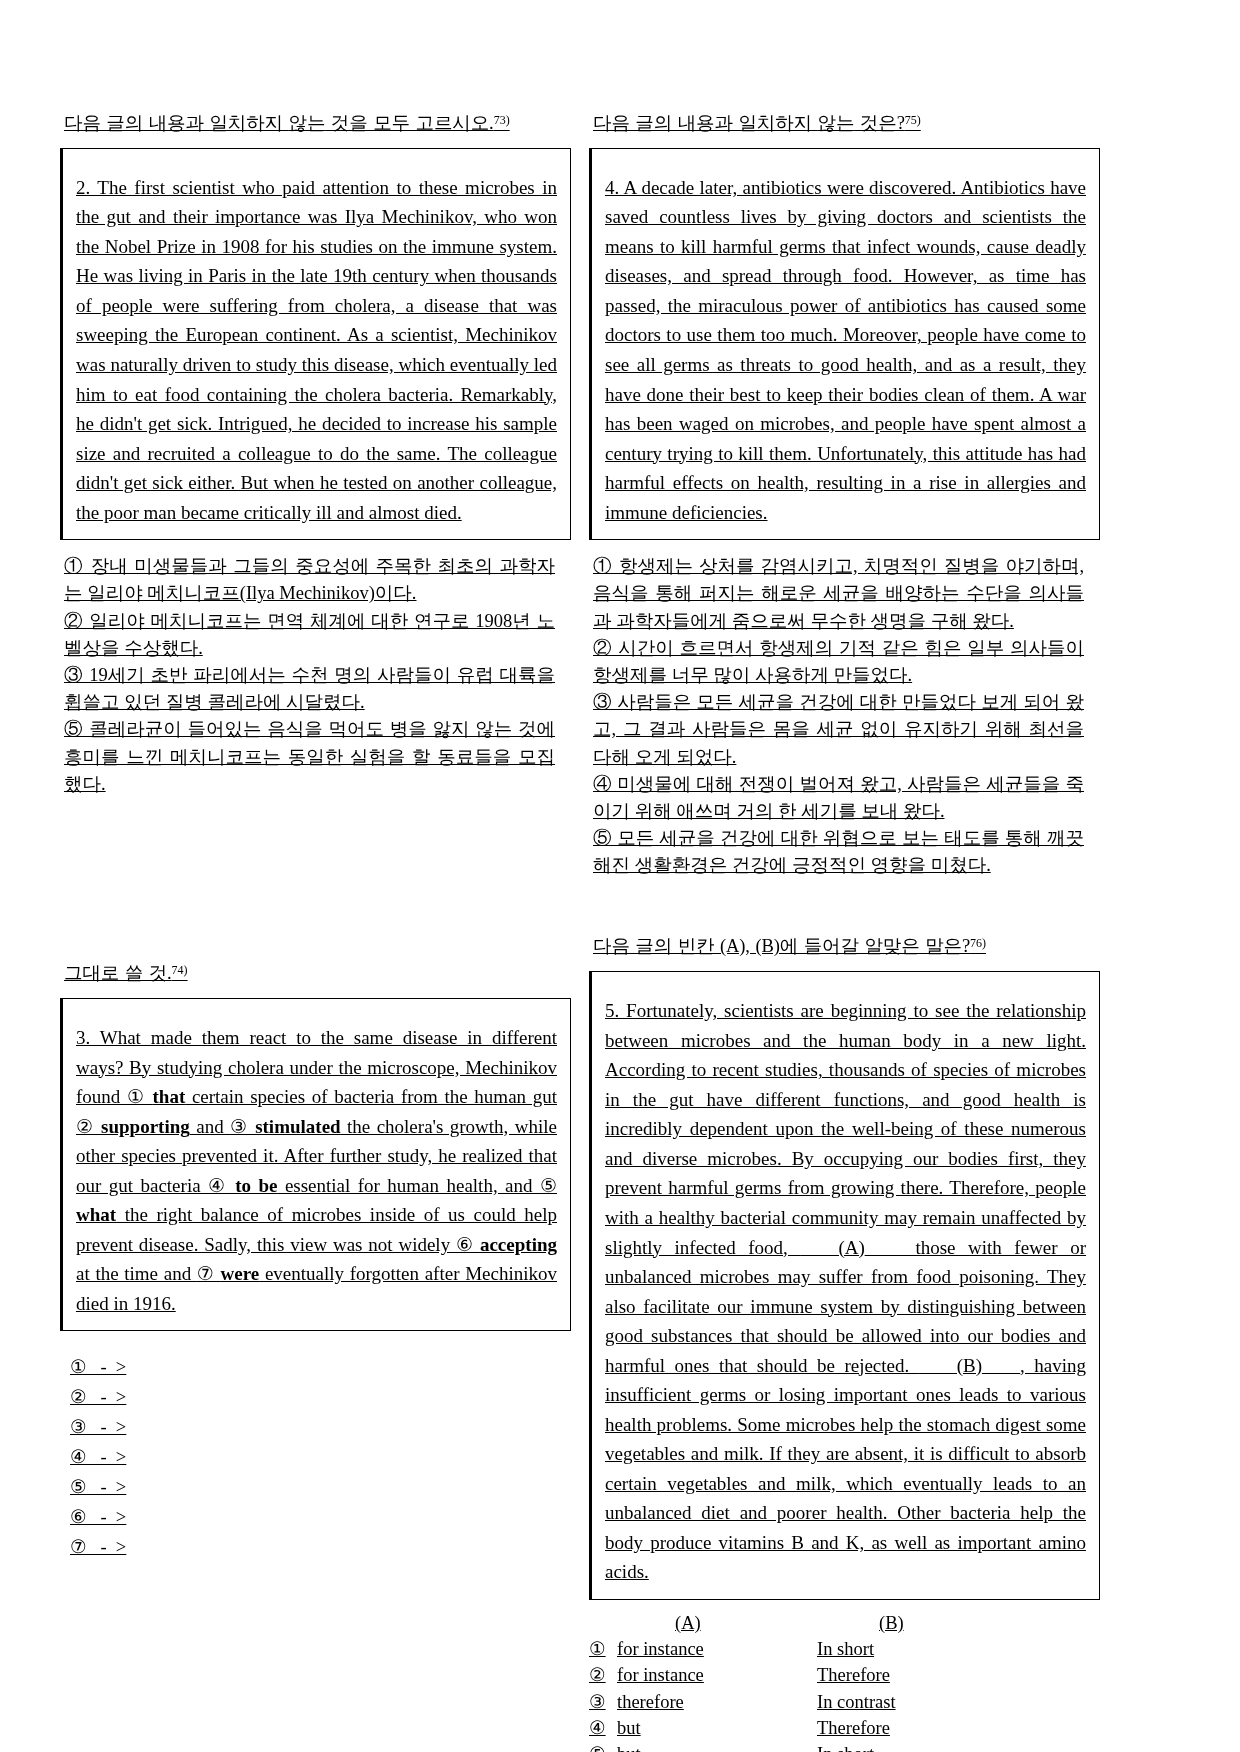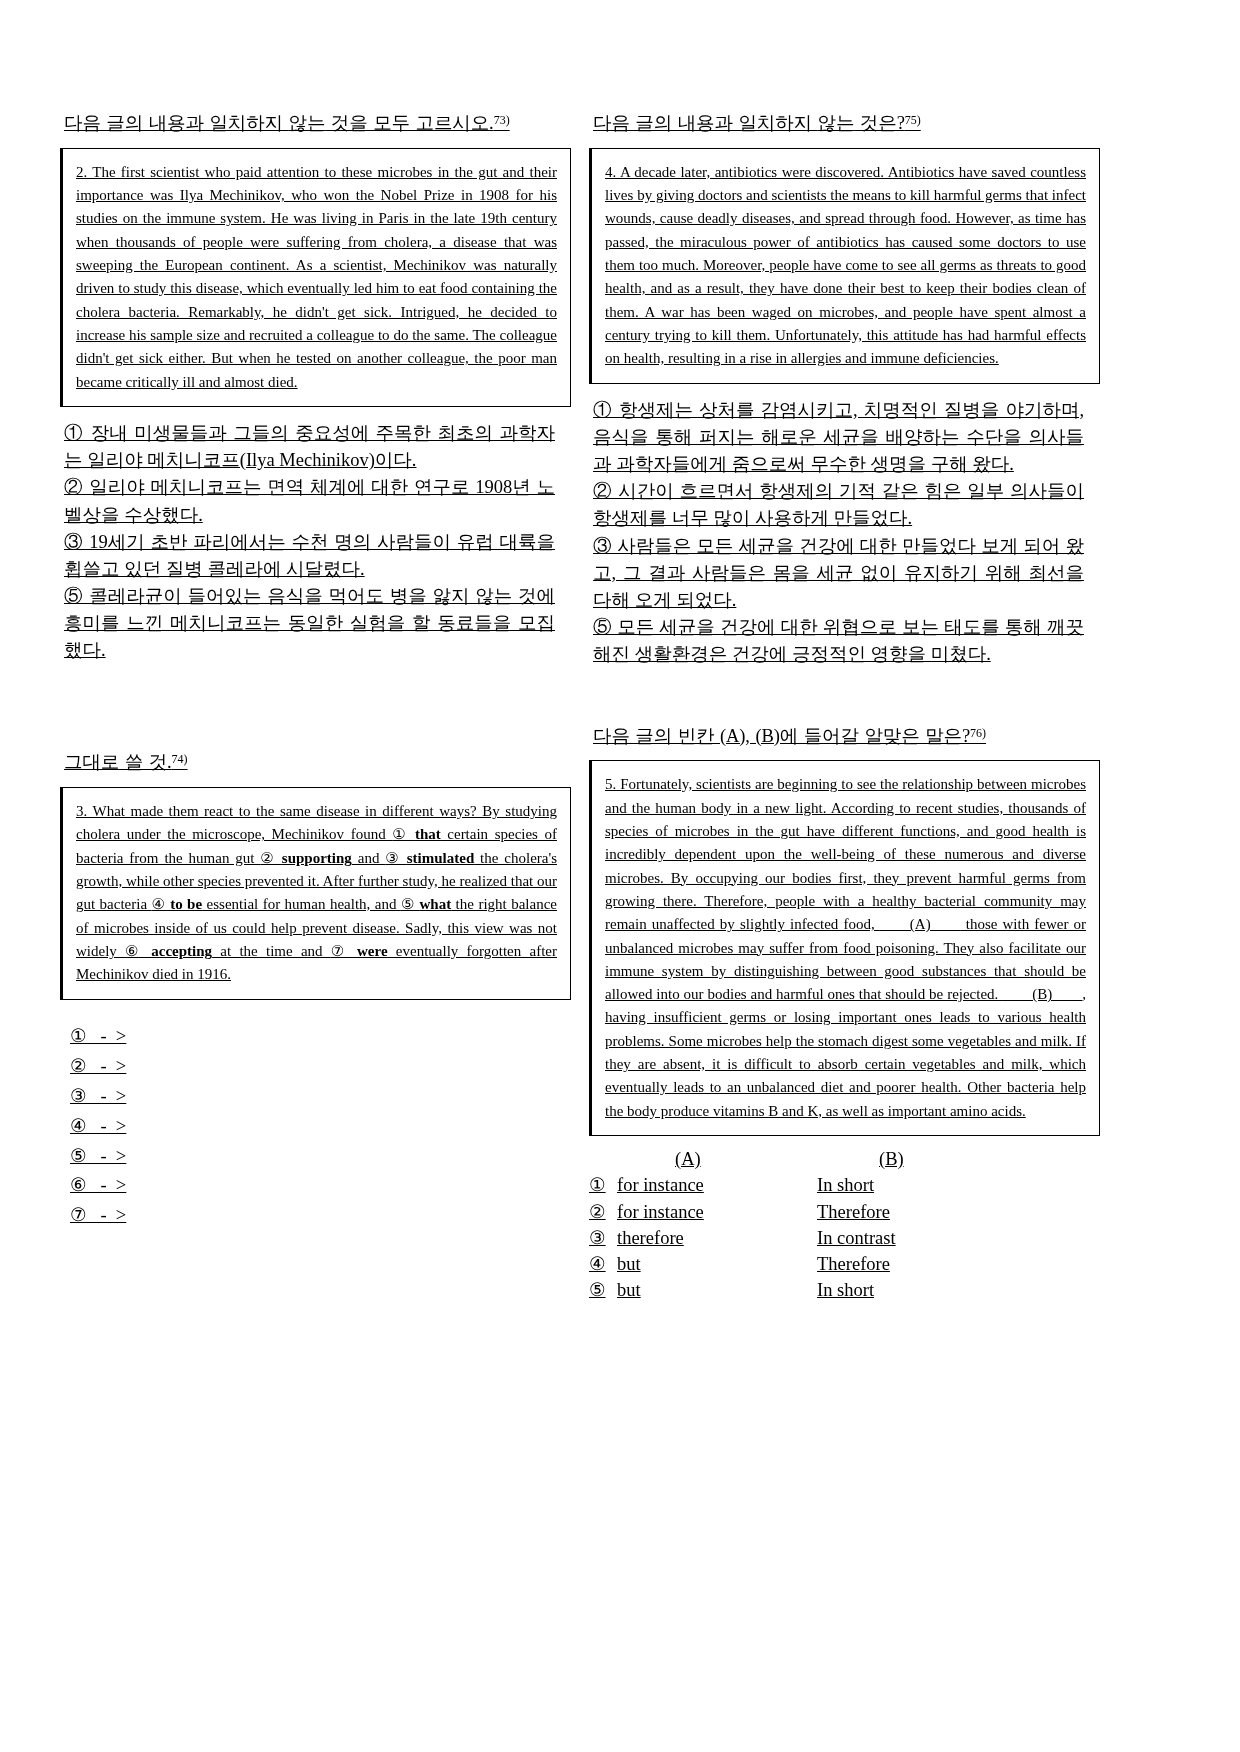--- a/index.html
+++ b/index.html
@@ -44,22 +44,22 @@
   .prompt sup {
     font-size: 12px;
     vertical-align: 5px;
     letter-spacing: 0;
   }
   
   .passage {
     border: 1px solid #000;
     border-left-width: 3px;
     box-sizing: border-box;
-    padding: 12px 13px 12px 13px;
-    font-size: 15px;
+    padding: 24px 13px 12px 13px;
+    font-size: 19px;
     line-height: 1.555;
     text-align: justify;
     text-justify: inter-word;
     hyphens: none;
   }
   .passage p { margin: 0; }
   .passage .u {
     text-decoration: underline;
     font-weight: bold;
   }
@@ -144,20 +144,21 @@
       <div class="prompt"><span>다음 글의 내용과 일치하지 </span><span class="u">않는</span><span> 것은?</span><sup>75)</sup></div>
 
       <div class="passage">
         <p>4. A decade later, antibiotics were discovered. Antibiotics have saved countless lives by giving doctors and scientists the means to kill harmful germs that infect wounds, cause deadly diseases, and spread through food. However, as time has passed, the miraculous power of antibiotics has caused some doctors to use them too much. Moreover, people have come to see all germs as threats to good health, and as a result, they have done their best to keep their bodies clean of them. A war has been waged on microbes, and people have spent almost a century trying to kill them. Unfortunately, this attitude has had harmful effects on health, resulting in a rise in allergies and immune deficiencies.</p>
       </div>
 
       <div class="choices">
         <p class="ch">① 항생제는 상처를 감염시키고, 치명적인 질병을 야기하며, 음식을 통해 퍼지는 해로운 세균을 배양하는 수단을 의사들과 과학자들에게 줌으로써 무수한 생명을 구해 왔다.</p>
         <p class="ch">② 시간이 흐르면서 항생제의 기적 같은 힘은 일부 의사들이 항생제를 너무 많이 사용하게 만들었다.</p>
         <p class="ch">③ 사람들은 모든 세균을 건강에 대한 만들었다 보게 되어 왔고, 그 결과 사람들은 몸을 세균 없이 유지하기 위해 최선을 다해 오게 되었다.</p>
+        <p class="ch">④ 미생물에 대해 전쟁이 벌어져 왔고, 사람들은 세균들을 죽이기 위해 애쓰며 거의 한 세기를 보내 왔다.</p>
         <p class="ch">⑤ 모든 세균을 건강에 대한 위협으로 보는 태도를 통해 깨끗해진 생활환경은 건강에 긍정적인 영향을 미쳤다.</p>
       </div>
 
     </div>
   </div>
 
   <div class="gap-row"></div>
 
   <div class="columns">
 

